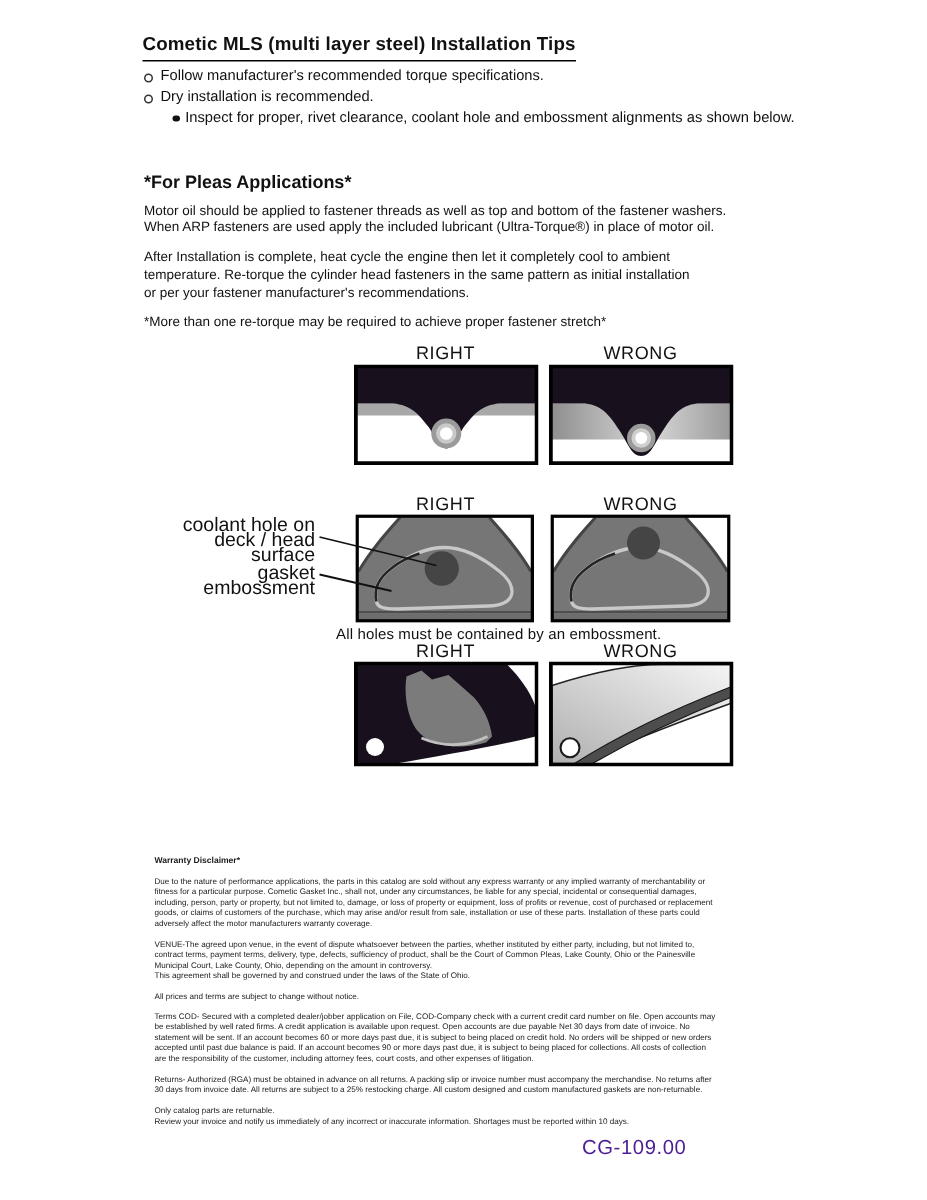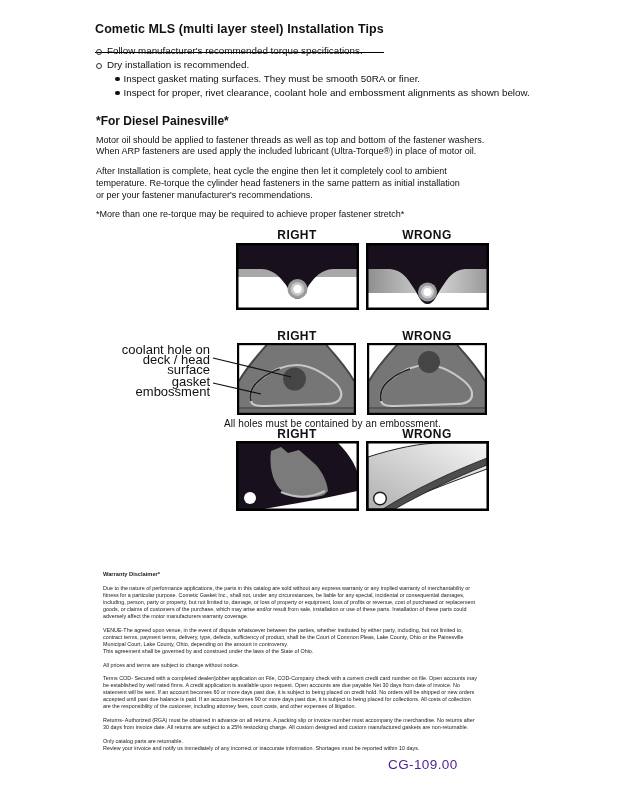--- a/index.html
+++ b/index.html
@@ -2,31 +2,31 @@
 <html><head>
 <meta charset="utf-8">
 <style>
   html,body { margin:0; padding:0; background:#fff; }
   .page {
     position:relative; width:618px; height:800px; background:#ffffff;
     font-family:"Liberation Sans", sans-serif; color:#111; overflow:hidden;
   }
   .page-title {
     position:absolute; left:95px; top:22px; font-size:12.5px; font-weight:bold;
-    border-bottom:1.6px solid #000; padding-bottom:16px; letter-spacing:0.1px;
+    border-bottom:1.6px solid #000; padding-bottom:4px; letter-spacing:0.1px;
   }
   .tips { position:absolute; left:96px; top:44px; font-size:9.8px; line-height:14px; }
   .tip-row { display:flex; align-items:flex-start; }
   .tip-row.sub { margin-left:19px; }
   .bullet-o { flex:0 0 auto; width:4px; height:4px; border:1px solid #333; border-radius:50%; margin:4.5px 5px 0 0; }
   .bullet-f { flex:0 0 auto; width:4.5px; height:4.5px; background:#111; border-radius:50%; margin:4.5px 4px 0 0; }
   .diesel { position:absolute; left:96px; top:116px; font-size:9px; line-height:11.7px; }
   .diesel .h { font-size:12px; font-weight:bold; margin:0 0 7px 0; }
   .diesel p { margin:0 0 8px 0; white-space:pre-line; }
-  .dlabel { position:absolute; width:130px; text-align:center; font-size:12px; font-weight:bold; letter-spacing:0.4px; }
+  .dlabel { position:absolute; width:130px; text-align:center; font-size:12px; font-weight:normal; letter-spacing:0.4px; }
   .dbox { position:absolute; }
   .dbox svg { display:block; }
   .dcap { position:absolute; font-size:10px; line-height:12.5px; white-space:pre-line; letter-spacing:0.1px; }
   .side-label { position:absolute; width:97px; text-align:right; font-size:13px; line-height:10.2px; white-space:pre-line; }
   .overlay { position:absolute; left:0; top:0; width:618px; height:800px; pointer-events:none; }
   .warranty { position:absolute; left:103px; top:571px; font-size:5.4px; line-height:6.9px; color:#1a1a1a; }
   .warranty .h { font-size:5.7px; font-weight:bold; margin:0 0 7.5px 0; }
   .warranty p { margin:0 0 7px 0; white-space:pre-line; }
   .footer-code { position:absolute; left:388px; top:757px; font-size:13.5px; letter-spacing:0.4px; color:#4c1d95; }
 </style>
@@ -41,30 +41,26 @@
     <div class="tip-row">
       <span class="bullet-o"></span>
       <span>Follow manufacturer's recommended torque specifications.</span>
     </div>
     <div class="tip-row">
       <span class="bullet-o"></span>
       <span>Dry installation is recommended.</span>
     </div>
     <div class="tip-row sub">
       <span class="bullet-f"></span>
-      <span>Inspect gasket mating surfaces.  They must be smooth 50RA or finer.</span>
-    </div>
-    <div class="tip-row sub">
-      <span class="bullet-f"></span>
       <span>Inspect for proper, rivet clearance, coolant hole and embossment alignments as shown below.</span>
     </div>
   </div>
 
   <div class="diesel">
-    <div class="h">*For Diesel Painesville*</div>
+    <div class="h">*For Pleas Applications*</div>
     <p>Motor oil should be applied to fastener threads as well as top and bottom of the fastener washers.
 When ARP fasteners are used apply the included lubricant (Ultra-Torque®) in place of motor oil.</p>
     <p>After Installation is complete, heat cycle the engine then let it completely cool to ambient
 temperature. Re-torque the cylinder head fasteners in the same pattern as initial installation
 or per your fastener manufacturer's recommendations.</p>
     <p>*More than one re-torque may be required to achieve proper fastener stretch*</p>
   </div>
 
   <div class="dlabel" style="left:232px; top:228px;">RIGHT</div>
   <div class="dlabel" style="left:362px; top:228px;">WRONG</div>

